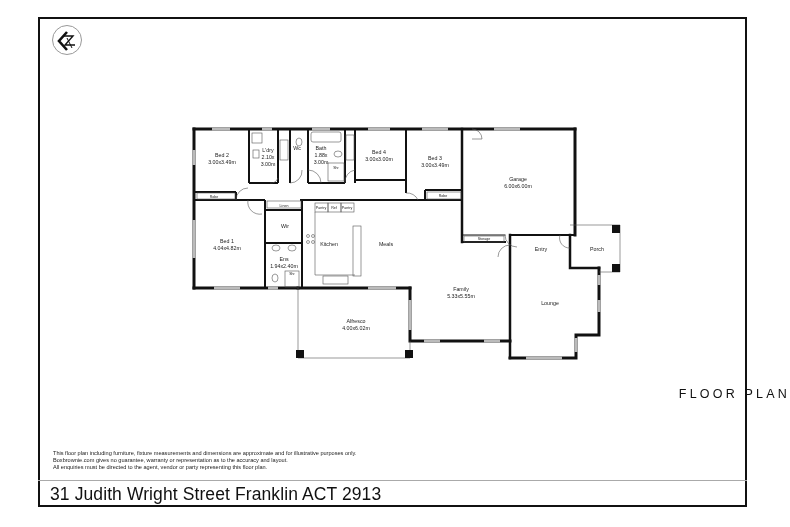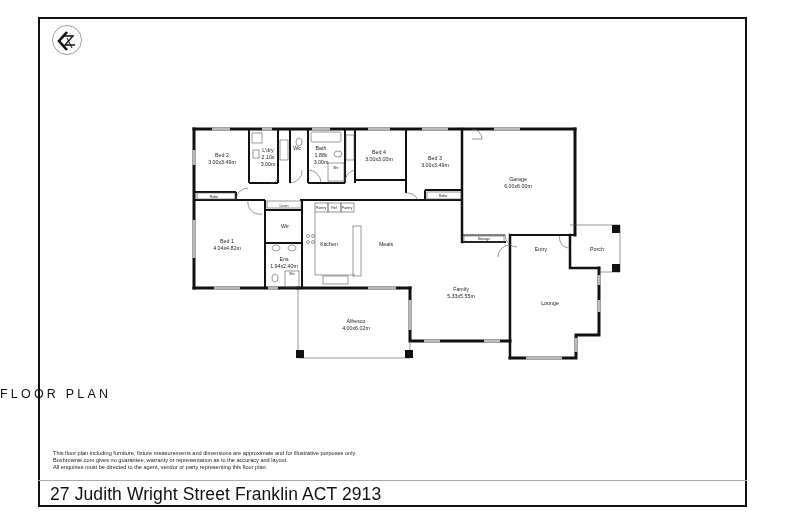--- a/index.html
+++ b/index.html
@@ -4,21 +4,21 @@
 <style>
   html, body { margin: 0; padding: 0; background: #ffffff; }
   body { width: 790px; height: 527px; position: relative; overflow: hidden; font-family: "Liberation Sans", sans-serif; }
   .frame { position: absolute; left: 38px; top: 17px; width: 709px; height: 490px; border: 2px solid #111; box-sizing: border-box; }
   .divider { position: absolute; left: 38px; top: 480px; width: 709px; height: 1px; background: #aaa; }
   .logo { position: absolute; left: 52px; top: 25px; width: 30px; height: 30px; border-radius: 50%; border: 1px solid #999; box-sizing: border-box; }
   .logo svg { position: absolute; left: 0; top: 0; }
   .plan { position: absolute; left: 0; top: 0; }
   .room-label { font-size: 5.3px; fill: #222; text-anchor: middle; font-family: "Liberation Sans", sans-serif; }
   .small-label { font-size: 3.6px; fill: #222; text-anchor: middle; font-family: "Liberation Sans", sans-serif; }
-  .title { position: absolute; left: 0; width: 790px; top: 387px; text-align: left; font-size: 12.5px; letter-spacing: 3.2px; color: #111; }
+  .title { position: absolute; left: 0; width: 790px; top: 387px; text-align: right; font-size: 12.5px; letter-spacing: 3.2px; color: #111; }
   .disclaimer { position: absolute; left: 53px; top: 450px; font-size: 5.6px; line-height: 7.2px; color: #222; }
   .address { position: absolute; left: 50px; top: 484px; font-size: 17.5px; color: #111; letter-spacing: 0.1px; }
 </style>
 </head>
 <body>
 
 <div class="frame"></div>
 <div class="divider"></div>
 
 <div class="logo">
@@ -237,13 +237,13 @@
 </svg>
 
 <div class="title">FLOOR PLAN</div>
 
 <div class="disclaimer">
   <div>This floor plan including furniture, fixture measurements and dimensions are approximate and for illustrative purposes only.</div>
   <div>Boxbrownie.com gives no guarantee, warranty or representation as to the accuracy and layout.</div>
   <div>All enquiries must be directed to the agent, vendor or party representing this floor plan.</div>
 </div>
 
-<div class="address">27 Judith Wright Street Franklin ACT 2913</div>
+<div class="address">31 Judith Wright Street Franklin ACT 2913</div>
 
 </body></html>

